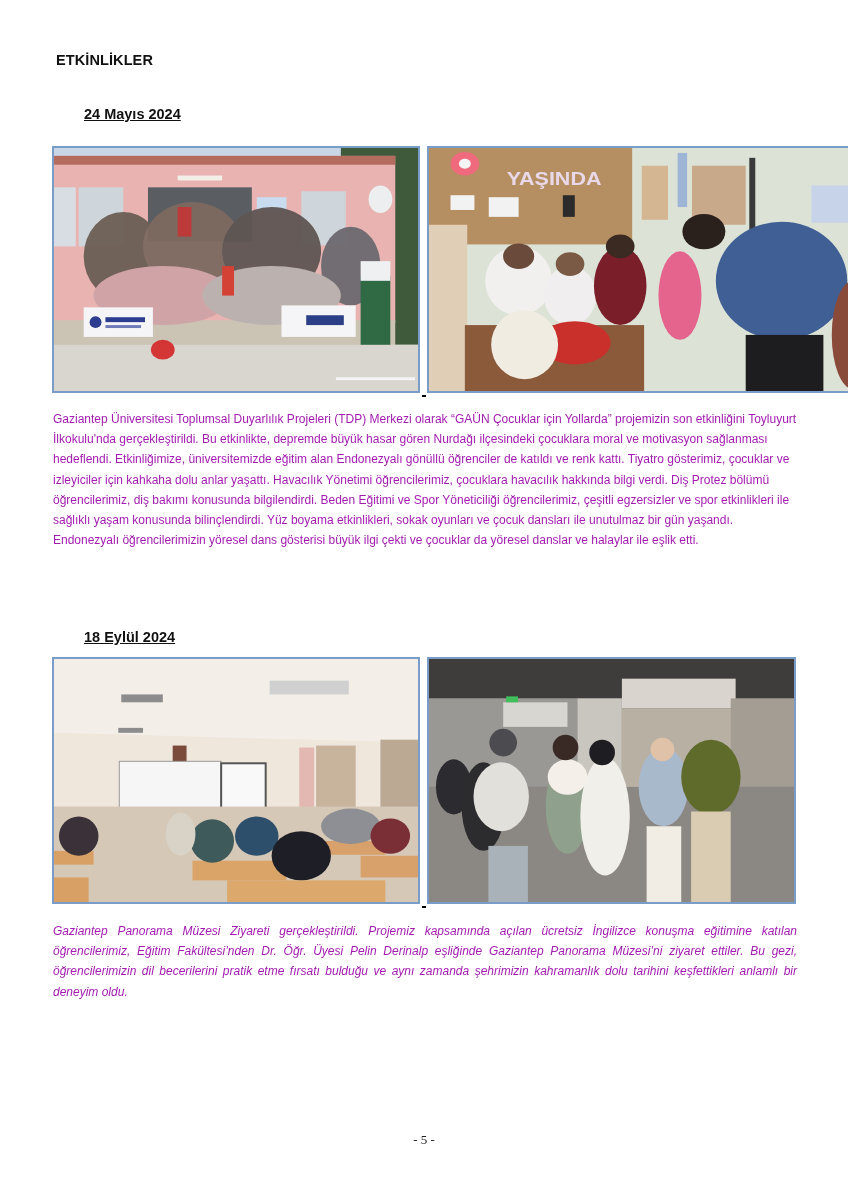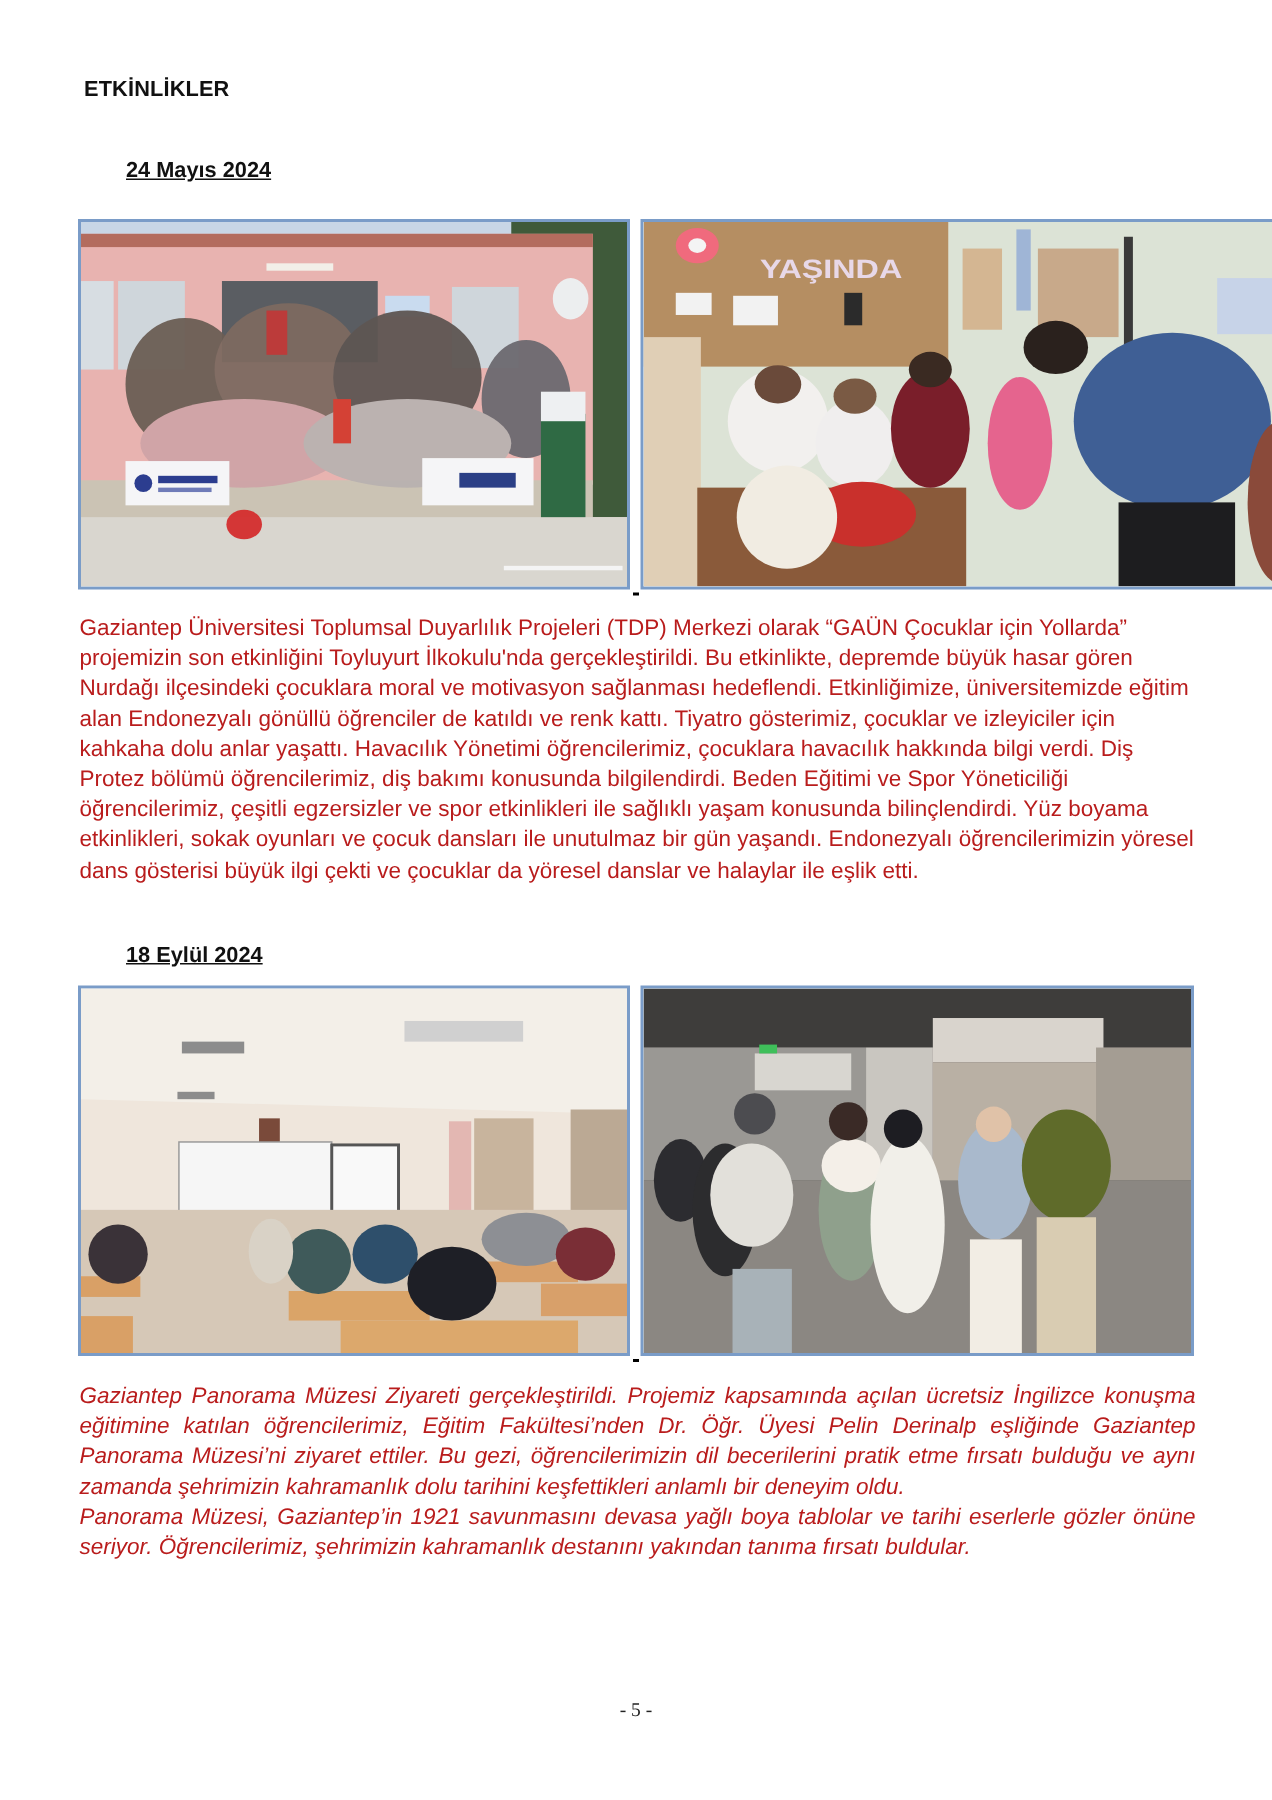--- a/index.html
+++ b/index.html
@@ -1,21 +1,21 @@
 <!DOCTYPE html>
 <html><head>
   <meta charset="utf-8">
   <style>
     html, body { margin: 0; padding: 0; background: #ffffff; }
     body { width: 848px; height: 1200px; position: relative; font-family: "Liberation Sans", sans-serif; color: #111; overflow: hidden; }
     .page-title { position: absolute; left: 56px; top: 52px; font-size: 14.5px; font-weight: bold; letter-spacing: 0.1px; }
     .date-heading { position: absolute; left: 52px; font-size: 14.5px; font-weight: bold; text-decoration: underline; margin-left: 32px; }
     .photo { position: absolute; border: 2px solid #7a9cc8; box-sizing: border-box; overflow: hidden; }
     .photo svg { display: block; width: 100%; height: 100%; }
-    .para { position: absolute; left: 53px; width: 744px; font-size: 15px; line-height: 20.2px; color: #b91c1c; }
+    .para { position: absolute; left: 53px; width: 744px; font-size: 12px; line-height: 20.2px; color: #a21caf; }
     .para.justify { text-align: justify; }
     .para p { margin: 0; }
     .marker { position: absolute; width: 4px; height: 2px; background: #000; }
     .page-number { position: absolute; top: 1132px; left: 0; width: 848px; text-align: center; font-family: "Liberation Serif", serif; font-size: 13px; color: #222; }
   </style>
 </head>
 <body>
 
 <div class="page-title">ETKİNLİKLER</div>
 
@@ -158,16 +158,15 @@
     <circle cx="236" cy="92" r="12" fill="#e0c2a8"></circle>
     <ellipse cx="285" cy="120" rx="30" ry="38" fill="#5f6b2a"></ellipse>
     <rect x="265" y="155" width="40" height="92" fill="#d9ccb2"></rect>
   </svg>
 </div>
 
 <div class="marker" style="left:422px; top:906px;"></div>
 
 <div class="para justify" style="top:921px;font-style:italic;">
   <p>Gaziantep Panorama Müzesi Ziyareti gerçekleştirildi. Projemiz kapsamında açılan ücretsiz İngilizce konuşma eğitimine katılan öğrencilerimiz, Eğitim Fakültesi’nden Dr. Öğr. Üyesi Pelin Derinalp eşliğinde Gaziantep Panorama Müzesi’ni ziyaret ettiler. Bu gezi, öğrencilerimizin dil becerilerini pratik etme fırsatı bulduğu ve aynı zamanda şehrimizin kahramanlık dolu tarihini keşfettikleri anlamlı bir deneyim oldu.</p>
-  <p>Panorama Müzesi, Gaziantep’in 1921 savunmasını devasa yağlı boya tablolar ve tarihi eserlerle gözler önüne seriyor. Öğrencilerimiz, şehrimizin kahramanlık destanını yakından tanıma fırsatı buldular.</p>
 </div>
 
 <div class="page-number">- 5 -</div>
 
 </body></html>

